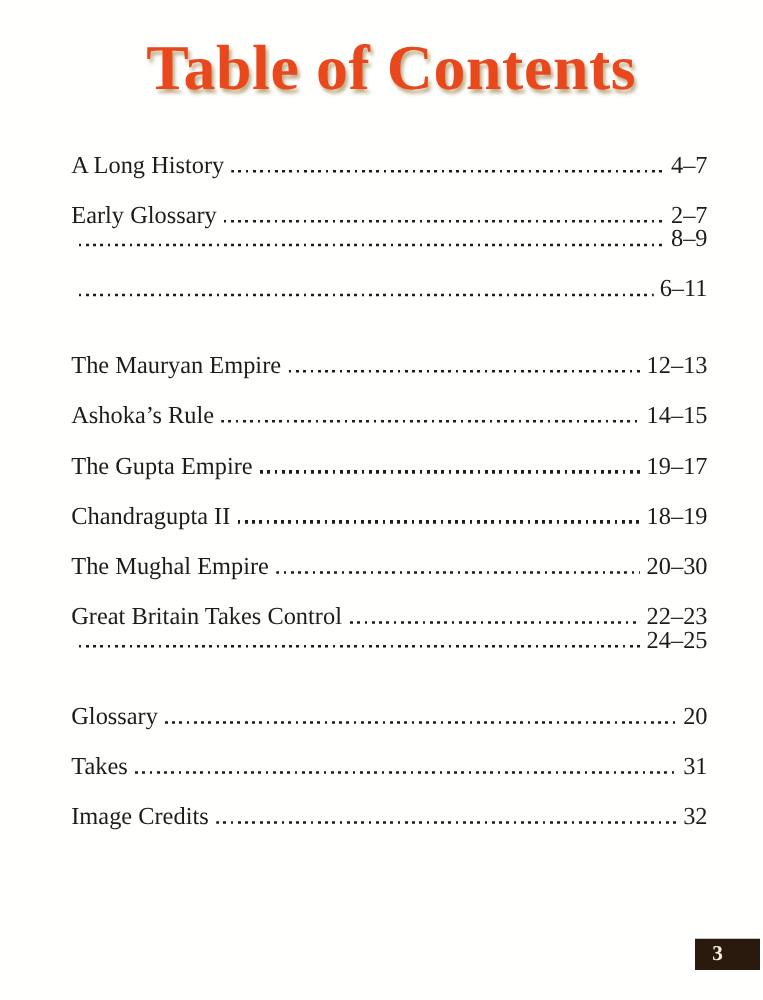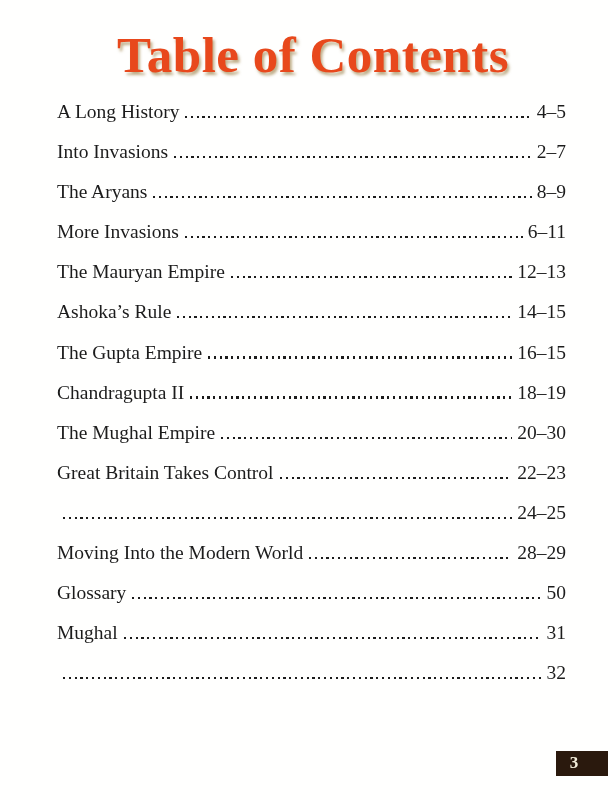--- a/index.html
+++ b/index.html
@@ -37,21 +37,21 @@
     top: 101px;
     left: 57px;
     right: 44px;
   }
   .toc-entry {
     display: flex;
     align-items: baseline;
     height: 40.1px;
     font-size: 19.5px;
   }
-  .entry-label { white-space: nowrap; }
+  .entry-label { white-space: nowrap; margin-top: 21px; }
   .leader {
     flex: 1 1 auto;
     height: 2.2px;
     margin: 0 5px 0 6px;
     align-self: baseline;
     background-image: repeating-linear-gradient(
       to right,
       var(--text-color) 0,
       var(--text-color) 2.2px,
       transparent 2.2px,
@@ -79,57 +79,55 @@
 </head>
 <body>
 
 <div class="page">
   <h1 class="title">Table of Contents</h1>
 
   <div class="toc-list" id="toc-list">
   <div class="toc-entry">
     <span class="entry-label">A Long History</span>
     <span class="leader"></span>
-    <span class="entry-pages">4–5</span>
+    <span class="entry-pages">4–7</span>
   </div>
 
   <div class="toc-entry">
-    <span class="entry-label">Into Invasions</span>
+    <span class="entry-label">Early Glossary</span>
     <span class="leader"></span>
     <span class="entry-pages">2–7</span>
   </div>
 
   <div class="toc-entry">
-    <span class="entry-label">The Aryans</span>
     <span class="leader"></span>
     <span class="entry-pages">8–9</span>
   </div>
 
   <div class="toc-entry">
-    <span class="entry-label">More Invasions</span>
     <span class="leader"></span>
     <span class="entry-pages">6–11</span>
   </div>
 
   <div class="toc-entry">
     <span class="entry-label">The Mauryan Empire</span>
     <span class="leader"></span>
     <span class="entry-pages">12–13</span>
   </div>
 
   <div class="toc-entry">
     <span class="entry-label">Ashoka’s Rule</span>
     <span class="leader"></span>
     <span class="entry-pages">14–15</span>
   </div>
 
   <div class="toc-entry">
     <span class="entry-label">The Gupta Empire</span>
     <span class="leader"></span>
-    <span class="entry-pages">16–15</span>
+    <span class="entry-pages">19–17</span>
   </div>
 
   <div class="toc-entry">
     <span class="entry-label">Chandragupta II</span>
     <span class="leader"></span>
     <span class="entry-pages">18–19</span>
   </div>
 
   <div class="toc-entry">
     <span class="entry-label">The Mughal Empire</span>
@@ -142,39 +140,35 @@
     <span class="leader"></span>
     <span class="entry-pages">22–23</span>
   </div>
 
   <div class="toc-entry">
     <span class="leader"></span>
     <span class="entry-pages">24–25</span>
   </div>
 
 
-  <div class="toc-entry">
-    <span class="entry-label">Moving Into the Modern World</span>
-    <span class="leader"></span>
-    <span class="entry-pages">28–29</span>
-  </div>
 
   <div class="toc-entry">
     <span class="entry-label">Glossary</span>
     <span class="leader"></span>
-    <span class="entry-pages">50</span>
+    <span class="entry-pages">20</span>
   </div>
 
   <div class="toc-entry">
-    <span class="entry-label">Mughal</span>
+    <span class="entry-label">Takes</span>
     <span class="leader"></span>
     <span class="entry-pages">31</span>
   </div>
 
   <div class="toc-entry">
+    <span class="entry-label">Image Credits</span>
     <span class="leader"></span>
     <span class="entry-pages">32</span>
   </div>
 </div>
 
   <div class="page-number-box">
     <span>3</span>
   </div>
 </div>
 

